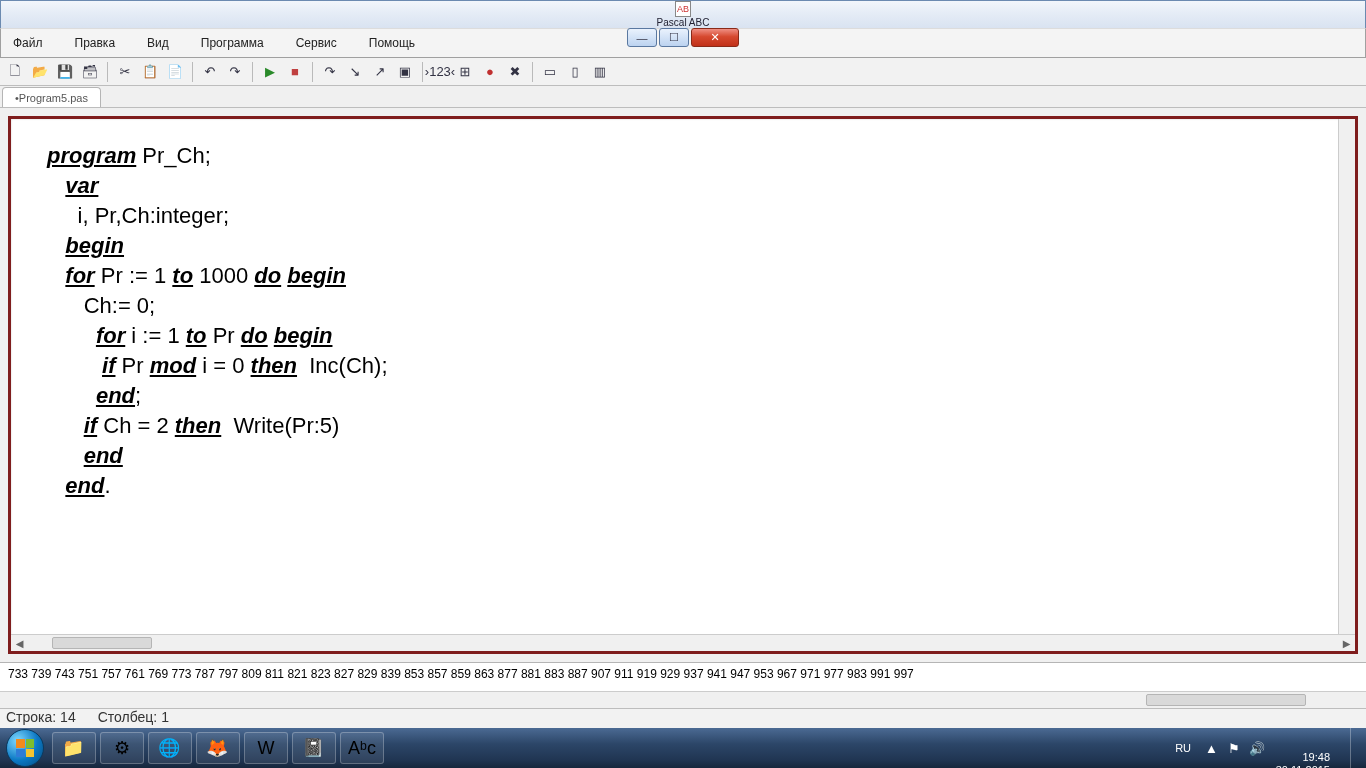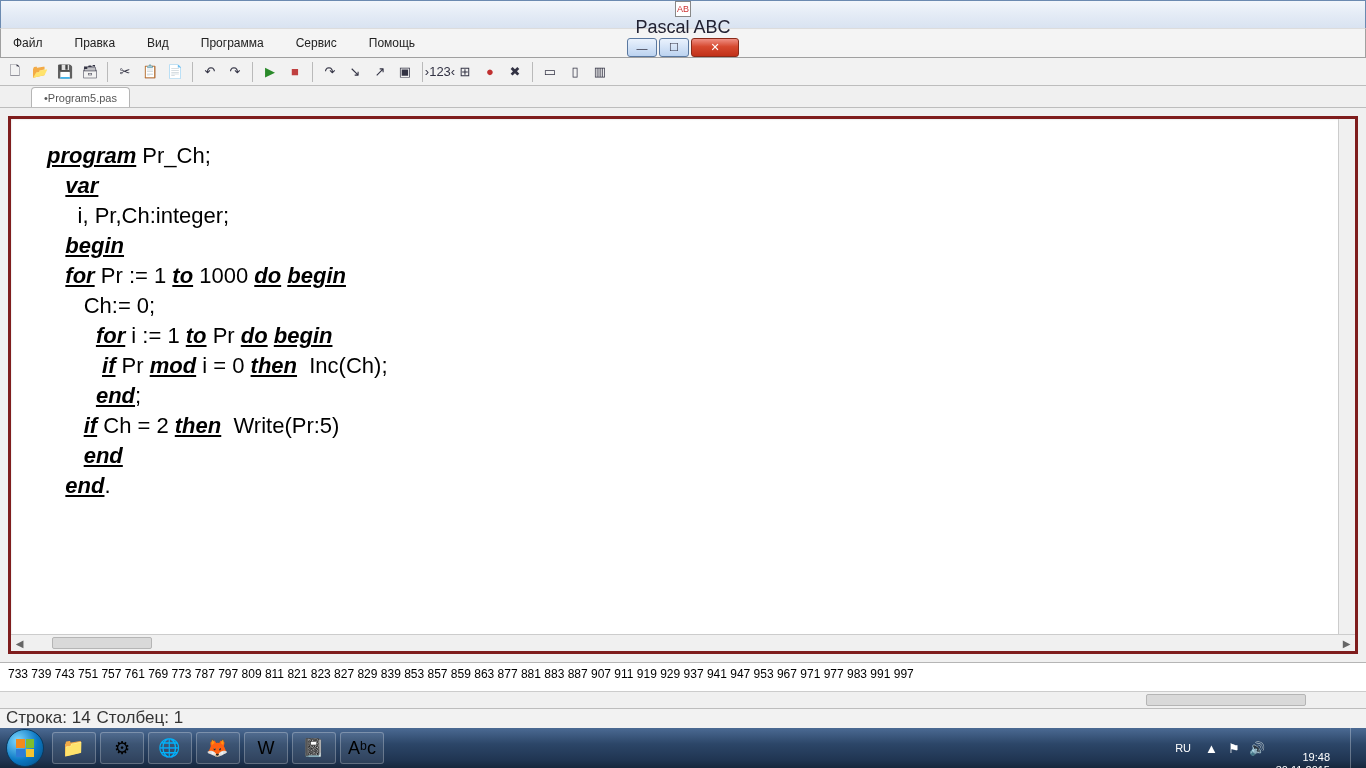--- a/index.html
+++ b/index.html
@@ -3,38 +3,38 @@
 <meta charset="utf-8">
 <style>
 * { margin:0; padding:0; box-sizing:border-box; font-family:"Segoe UI",Tahoma,sans-serif; }
 html,body { width:1366px; height:768px; overflow:hidden; background:#000; }
 
 .window { width:1366px; height:768px; display:flex; flex-direction:column; }
 
 
 .titlebar { height:28px; background:linear-gradient(#f2f6fb,#e5ecf6 45%,#d9e3f1); display:flex; align-items:center; border:1px solid #6b8ab0; border-bottom:none; position:relative;flex-direction:column; }
 .titlebar .app-icon { width:16px; height:16px; margin:0 6px; background:#fff; border:1px solid #888; font-size:9px; line-height:14px; text-align:center; color:#c33; }
-.titlebar .title { font-size:18px; color:#223; flex:0 0 auto;text-align:center; }
+.titlebar .title { font-size:10px; color:#223; flex:0 0 auto;text-align:center; }
 .titlebar .spacer { flex:1; }
 .winbtns { display:flex; gap:0; margin-right:2px; }
 .winbtn { width:30px; height:19px; border:1px solid #5a78a0; border-radius:3px; margin-left:2px; display:flex; align-items:center; justify-content:center; font-size:11px; background:linear-gradient(#eaf2fd,#bcd3f0); color:#334; cursor:pointer; }
 .winbtn.close { width:48px; background:linear-gradient(#ef8f83,#d6492f 45%,#c13119); color:#fff; border-color:#8a2a18; }
 
 
 .menubar { height:30px; background:#f4f4f4; border:1px solid #a0a0a0; border-top:1px solid #dcdcdc; display:flex; align-items:center; padding:0 4px; gap:16px; }
 .menubar .item { font-size:12px; color:#222; padding:2px 8px; cursor:pointer; }
 
 
 .toolbar { height:28px; background:#f2f2f2; border-bottom:1px solid #bdbdbd; display:flex; align-items:center; padding:0 4px; gap:3px; }
 .tbtn { width:22px; height:22px; border:1px solid transparent; display:flex; align-items:center; justify-content:center; font-size:13px; color:#334; cursor:pointer; }
 .tsep { width:1px; height:20px; background:#bababa; margin:0 3px; }
 
 
 .tabstrip { height:22px; background:#f0f0f0; border-bottom:1px solid #bdbdbd; display:flex; align-items:flex-end; padding-left:2px; }
-.tab { height:20px; padding:0 12px; font-size:11px; color:#555; background:#fff; border:1px solid #b5b5b5; border-bottom:none; border-radius:4px 4px 0 0; display:flex; align-items:center; cursor:pointer;margin-left:29px; }
+.tab { height:20px; padding:0 12px; font-size:11px; color:#555; background:#fff; border:1px solid #b5b5b5; border-bottom:none; border-radius:4px 4px 0 0; display:flex; align-items:center; cursor:pointer; }
 
 
 .editor-wrap { flex:1; background:#f0f0f0; position:relative; display:flex; flex-direction:column; }
 .editor-box { position:absolute; left:8px; right:8px; top:8px; bottom:8px; background:#fff; border:3px solid #7f1d1d; box-shadow:inset 0 0 2px #ccc; overflow:hidden; }
 .editor-content { padding:22px 36px; font-family:"Courier New",monospace; font-size:22px; line-height:30px; color:#000; white-space:pre; }
 .kw { font-weight:bold; font-style:italic; text-decoration:underline; }
 
 
 .hscroll { position:absolute; left:0; right:0; bottom:0; height:17px; background:#f0f0f0; border-top:1px solid #ccc; display:flex; align-items:center; }
 .hscroll .harrow { width:17px; height:17px; display:flex; align-items:center; justify-content:center; color:#666; font-size:10px; cursor:pointer; }
@@ -44,21 +44,21 @@
 
 .vscroll { position:absolute; top:0; bottom:17px; right:0; width:17px; background:#f0f0f0; border-left:1px solid #ccc; }
 
 
 .output { height:46px; background:#fff; border-top:1px solid #b5b5b5; position:relative; font-family:"Courier New",monospace; font-size:12px; color:#000; padding:4px 12px 0 8px; white-space:nowrap; overflow:hidden; }
 .output-hscroll { position:absolute; left:0; right:0; bottom:0; height:17px; background:#f0f0f0; border-top:1px solid #ccc; display:flex; }
 .output-hscroll .htrack { flex:1; position:relative; }
 .output-hscroll .hthumb { position:absolute; right:60px; top:2px; width:160px; height:12px; background:#d9d9d9; border:1px solid #b5b5b5; border-radius:2px; cursor:pointer; }
 
 
-.statusbar { height:20px; background:#f2f2f2; border-top:1px solid #bdbdbd; display:flex; align-items:flex-end; font-size:17px; color:#333; padding:0 6px; gap:6px; }
+.statusbar { height:20px; background:#f2f2f2; border-top:1px solid #bdbdbd; display:flex; align-items:flex-start; font-size:14px; color:#333; padding:0 6px; gap:22px; }
 
 
 .taskbar { height:40px; background:linear-gradient(#4b6a93,#2c4668 40%,#203552 80%,#16273c); display:flex; align-items:center; padding:0 6px; position:relative; }
 .start-orb { width:38px; height:38px; border-radius:50%; background:radial-gradient(circle at 30% 30%,#7fd9ff,#0b78c4 55%,#064a7c); border:1px solid #0a3a60; display:flex; align-items:center; justify-content:center; cursor:pointer; }
 .start-orb .flag { width:18px; height:18px; display:grid; grid-template-columns:1fr 1fr; grid-template-rows:1fr 1fr; gap:1px; }
 .start-orb .flag span:nth-child(1){background:#f28a1c;} .start-orb .flag span:nth-child(2){background:#7dbd2e;}
 .start-orb .flag span:nth-child(3){background:#2e7cd6;} .start-orb .flag span:nth-child(4){background:#f4c430;}
 .task-icons { display:flex; gap:4px; margin-left:8px; }
 .tico { width:44px; height:32px; border:1px solid rgba(255,255,255,.25); border-radius:3px; background:rgba(255,255,255,.08); display:flex; align-items:center; justify-content:center; font-size:18px; cursor:pointer; }
 .tray { position:absolute; right:4px; top:0; bottom:0; display:flex; align-items:center; gap:10px; color:#fff; font-size:11px; }

